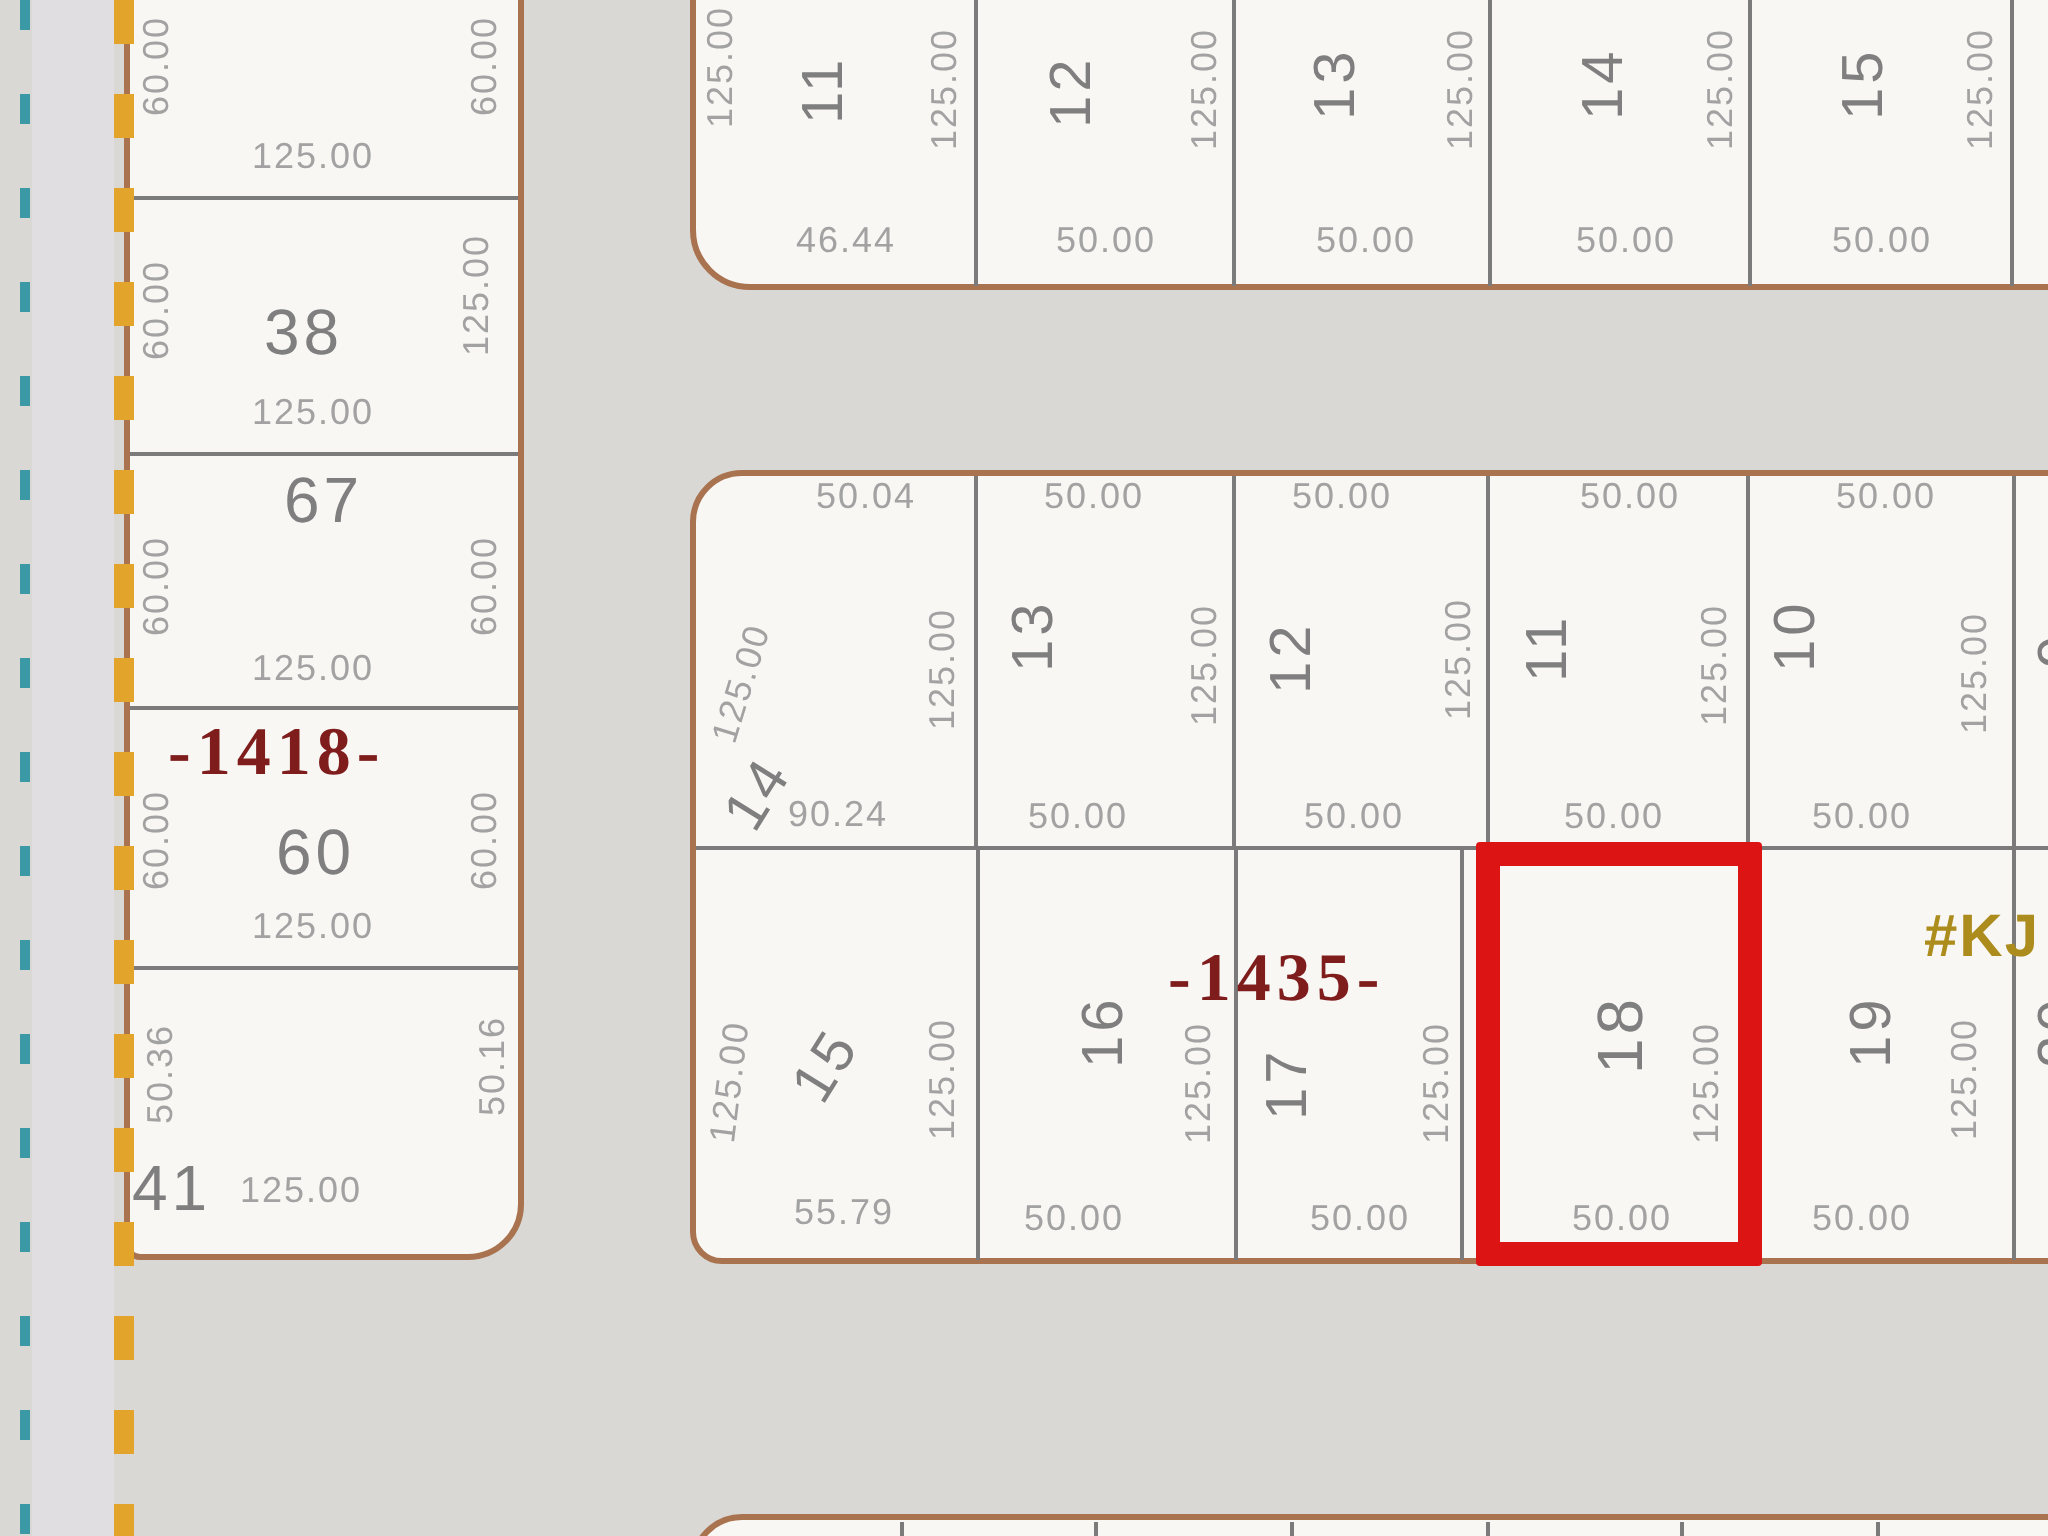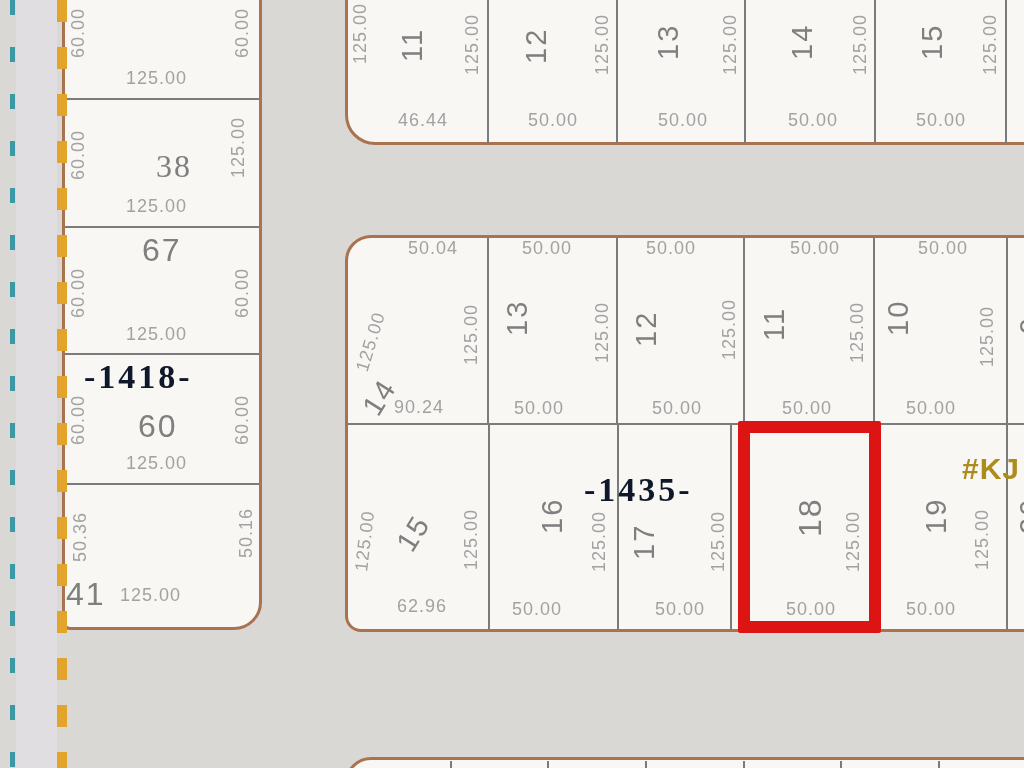--- a/index.html
+++ b/index.html
@@ -24,21 +24,21 @@
   .dimt83{transform:rotate(-83deg);transform-origin:0 0;}
   .num{
     position:absolute;font-size:32px;color:#7f7f7f;
     letter-spacing:2px;white-space:nowrap;z-index:3;
   }
   .numv{transform:rotate(-90deg);transform-origin:0 0;font-size:29px;}
   .numt58{transform:rotate(-58deg);transform-origin:0 0;font-size:29px;}
   .big18{font-size:32px;}
   .blocklabel{
     position:absolute;font-family:"Liberation Serif", serif;
-    font-weight:bold;font-size:34px;color:#0f172a;
+    font-weight:bold;font-size:34px;color:#7f1d1d;
     letter-spacing:3px;white-space:nowrap;z-index:3;
   }
   .street{
     position:absolute;font-size:31px;font-weight:bold;color:#4f4f4f;
     letter-spacing:4px;white-space:nowrap;z-index:3;
   }
   .marker{
     position:absolute;font-size:30px;font-weight:bold;color:#ad8c1e;
     letter-spacing:1px;white-space:nowrap;z-index:3;
   }
@@ -65,21 +65,21 @@
   <div class="block" style="left:62px;top:-12px;width:200px;height:642px;border-radius:0 0 28px 8px;"></div>
   <div class="hline" style="left:65px;width:194px;top:98px;"></div>
   <div class="hline" style="left:65px;width:194px;top:226px;"></div>
   <div class="hline" style="left:65px;width:194px;top:353px;"></div>
   <div class="hline" style="left:65px;width:194px;top:483px;"></div>
 
   <span class="dim dimv" style="left:68px;top:58px;">60.00</span>
   <span class="dim dimv" style="left:232px;top:58px;">60.00</span>
   <span class="dim" style="left:126px;top:68px;">125.00</span>
 
-  <span class="num" style="left:156px;top:148px;font-family:Liberation Serif, serif;">38</span>
+  <span class="num" style="left:132px;top:148px;">38</span>
   <span class="dim dimv" style="left:68px;top:180px;">60.00</span>
   <span class="dim dimv" style="left:228px;top:178px;">125.00</span>
   <span class="dim" style="left:126px;top:196px;">125.00</span>
 
   <span class="num" style="left:142px;top:232px;">67</span>
   <span class="dim dimv" style="left:68px;top:318px;">60.00</span>
   <span class="dim dimv" style="left:232px;top:318px;">60.00</span>
   <span class="dim" style="left:126px;top:324px;">125.00</span>
 
   <span class="blocklabel" style="left:84px;top:358px;">-1418-</span>
@@ -163,21 +163,21 @@
   <span class="dim" style="left:906px;top:398px;">50.00</span>
 
   <span class="num numv" style="left:1014px;top:334px;">9</span>
 
   <span class="blocklabel" style="left:584px;top:437px;margin-top:34px;">-1435-</span>
   <span class="marker" style="left:962px;top:452px;">#KJ</span>
 
   <span class="dim dimt83" style="left:351px;top:570px;">125.00</span>
   <span class="num numt58" style="left:390px;top:540px;">15</span>
   <span class="dim dimv" style="left:461px;top:570px;">125.00</span>
-  <span class="dim" style="left:397px;top:596px;">62.96</span>
+  <span class="dim" style="left:397px;top:596px;">55.79</span>
 
   <span class="num numv" style="left:536px;top:534px;">16</span>
   <span class="dim dimv" style="left:589px;top:572px;">125.00</span>
   <span class="dim" style="left:512px;top:599px;">50.00</span>
 
   <span class="num numv" style="left:628px;top:560px;">17</span>
   <span class="dim dimv" style="left:708px;top:572px;">125.00</span>
   <span class="dim" style="left:655px;top:599px;">50.00</span>
 
   <span class="num numv big18" style="left:792px;top:537px;">18</span>

